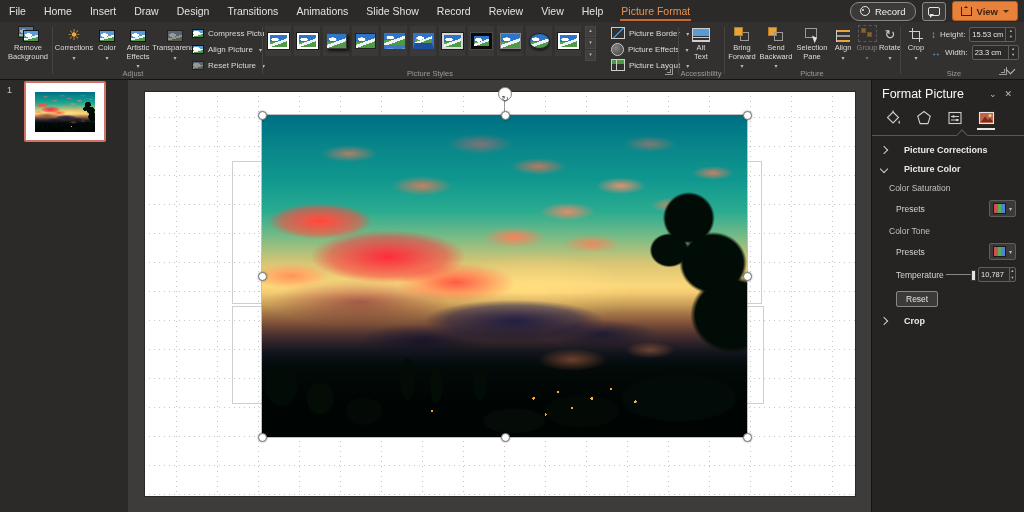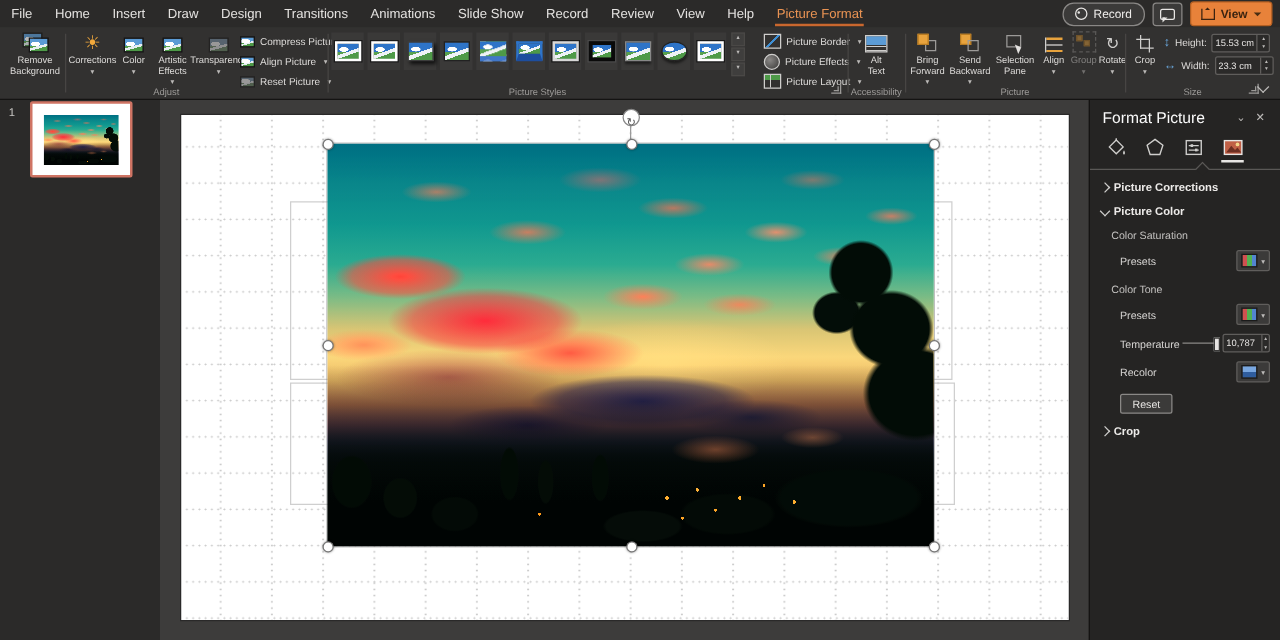--- a/index.html
+++ b/index.html
@@ -164,21 +164,21 @@
   
   .fmt{position:absolute;top:79px;right:0;width:152px;bottom:0;background:#252423;border-left:1px solid #141312;color:#d6d4d2}
   .fmt-head{display:flex;align-items:center;padding:8px 8px 0 10px}
   .fmt-title{flex:1;font-size:12.5px;color:#fafafa}
   .fmt-ctl{color:#bcbab8;font-size:9px;padding:0 4px;cursor:default}
   .fmt-tabs{display:flex;gap:9px;padding:7px 0 0 10px}
   .ftab{width:22px;height:20px;display:flex;align-items:center;justify-content:center;position:relative;cursor:default}
   .ftab.sel::after{content:'';position:absolute;left:2px;right:2px;bottom:-2px;height:2px;background:#e8e6e4}
   .fmt-sep{position:relative;height:1px;background:#5a5856;margin-top:7px}
   .notch{position:absolute;width:7px;height:7px;background:#252423;border-left:1px solid #5a5856;border-top:1px solid #5a5856;transform:rotate(45deg);top:-4px;left:86px}
-  .sect{display:flex;align-items:center;gap:4px;font-size:9px;font-weight:bold;color:#eceae8;padding:9px 0 0 9px;cursor:default}
+  .sect{display:flex;align-items:center;gap:17px;font-size:9px;font-weight:bold;color:#eceae8;padding:9px 0 0 9px;cursor:default}
   .sub{font-size:8.5px;color:#c2c0be;padding:9px 0 0 17px}
   .prow{display:flex;align-items:center;padding:7px 8px 0 24px;font-size:8.5px;color:#d6d4d2}
   .prow .lbl{flex:1}
   .pbtn{display:flex;align-items:center;gap:3px;background:#3b3a39;border:1px solid #605e5c;border-radius:2px;height:15px;padding:0 3px;cursor:default}
   .picon{width:11px;height:9px;border:1px solid #1a1a1a;background:linear-gradient(90deg,#d05050 0 34%,#52b152 34% 67%,#5285d0 67%)}
   .picon.blue{background:linear-gradient(180deg,#79a7e0 0 55%,#2f5d9e 55%)}
   .pbtn .pcaret{font-size:6px;color:#bcbab8}
   .slider{flex:1;height:1px;background:#8a8886;position:relative;margin:0 6px 0 2px}
   .sthumb{position:absolute;top:-4px;width:3px;height:9px;background:#e6e4e2;border:1px solid #3b3a39}
   .vbox{width:38px}
@@ -531,27 +531,20 @@
         </span>
       <span class="spinbox vbox">
         <input style="width: 26px;" value="10,787">
         <span class="spin">
             <span>▴</span>
             <span>▾</span>
           </span>
       </span>
     </div>
 
-    <div class="prow">
-      <span class="lbl">Recolor</span>
-      <span class="pbtn">
-        <span class="picon blue"></span>
-        <span class="pcaret">▾</span>
-      </span>
-    </div>
     <span class="reset-btn">Reset</span>
 
     <div class="sect">
       <span class="chev r"></span>
       <span>Crop</span>
     </div>
   </div>
 
 </div>
 

